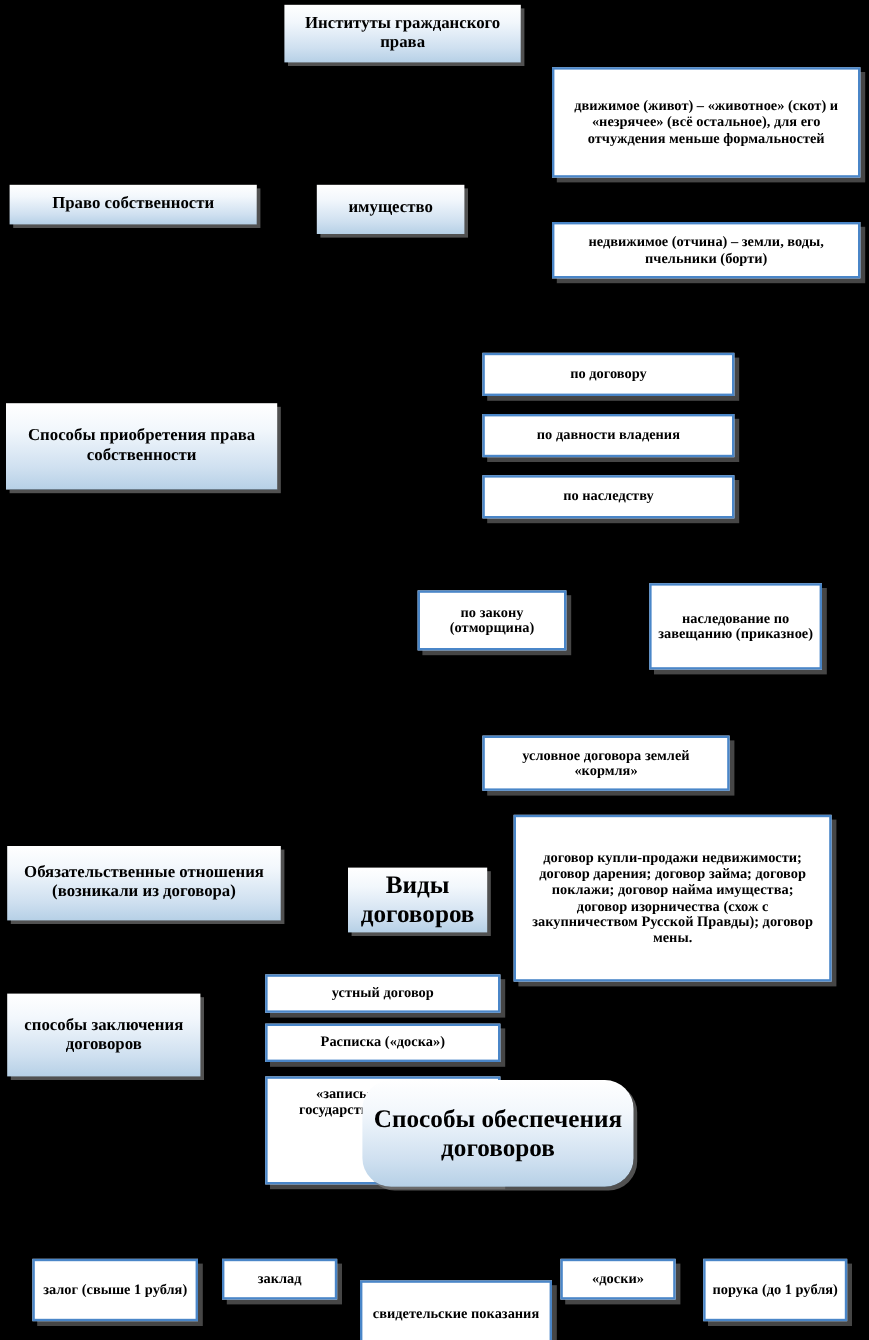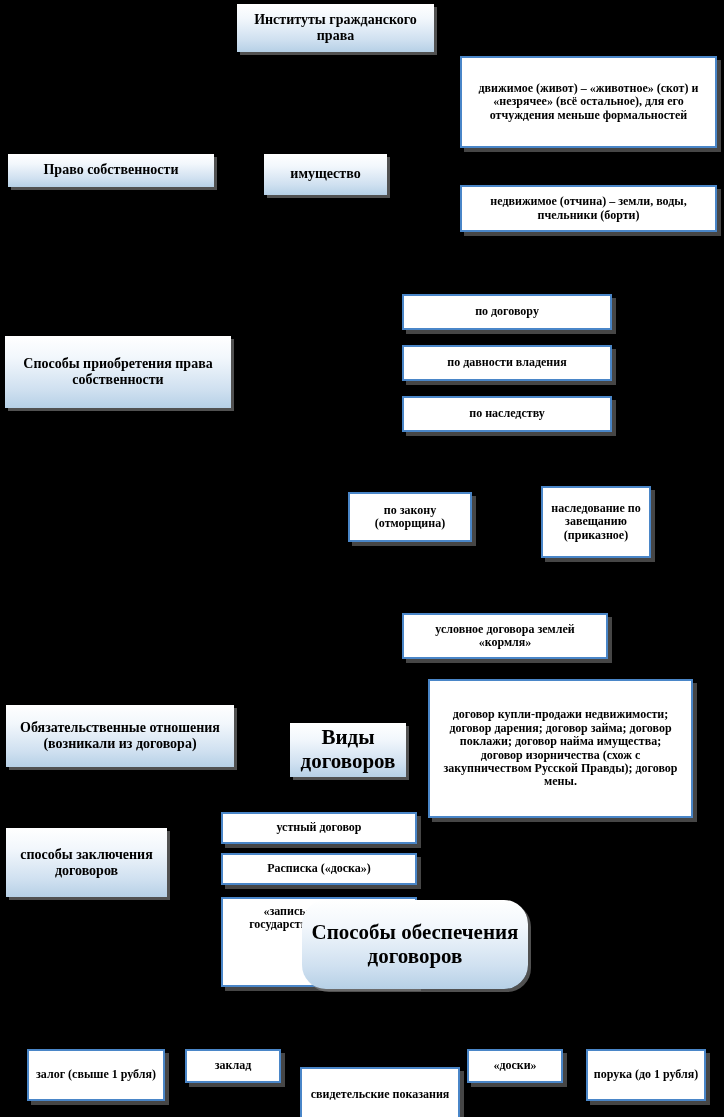--- a/index.html
+++ b/index.html
@@ -61,21 +61,21 @@
   <div class="box plain t12" style="left:402px; top:294px; width:210px; height:36px;">по договору</div>
 
   <div class="box grad t14 tight" style="left:5px; top:336px; width:226px; height:72px;">Способы приобретения права собственности</div>
 
   <div class="box plain t12" style="left:402px; top:345px; width:210px; height:36px;">по давности владения</div>
 
   <div class="box plain t12" style="left:402px; top:396px; width:210px; height:36px;">по наследству</div>
 
   <div class="box plain t12 tight" style="left:348px; top:492px; width:124px; height:50px;">по закону (отморщина)</div>
 
-  <div class="box plain t12 tight" style="left:541px; top:486px; width:110px; height:72px;">наследование по завещанию (приказное)</div>
+  <div class="box plain t12 tight" style="left:541px; top:486px; width:144px; height:72px;">наследование по завещанию (приказное)</div>
 
   <div class="box plain t12 tight" style="left:402px; top:613px; width:206px; height:46px;">условное договора землей «кормля»</div>
 
   <div class="box plain t12 tight" style="left:428px; top:679px; width:265px; height:139px; padding:4px 8px;">договор купли-продажи недвижимости;  договор дарения; договор займа; договор поклажи; договор найма имущества; договор изорничества (схож с закупничеством Русской Правды); договор мены.</div>
 
   <div class="box grad t14 tight" style="left:6px; top:705px; width:228px; height:62px;">Обязательственные отношения (возникали из договора)</div>
 
   <div class="box grad t15 tight" style="left:265px; top:723px; width:116px; height:54px;">Виды договоров</div>
 
   <div class="box plain t12" style="left:221px; top:812px; width:196px; height:32px;">устный договор</div>

